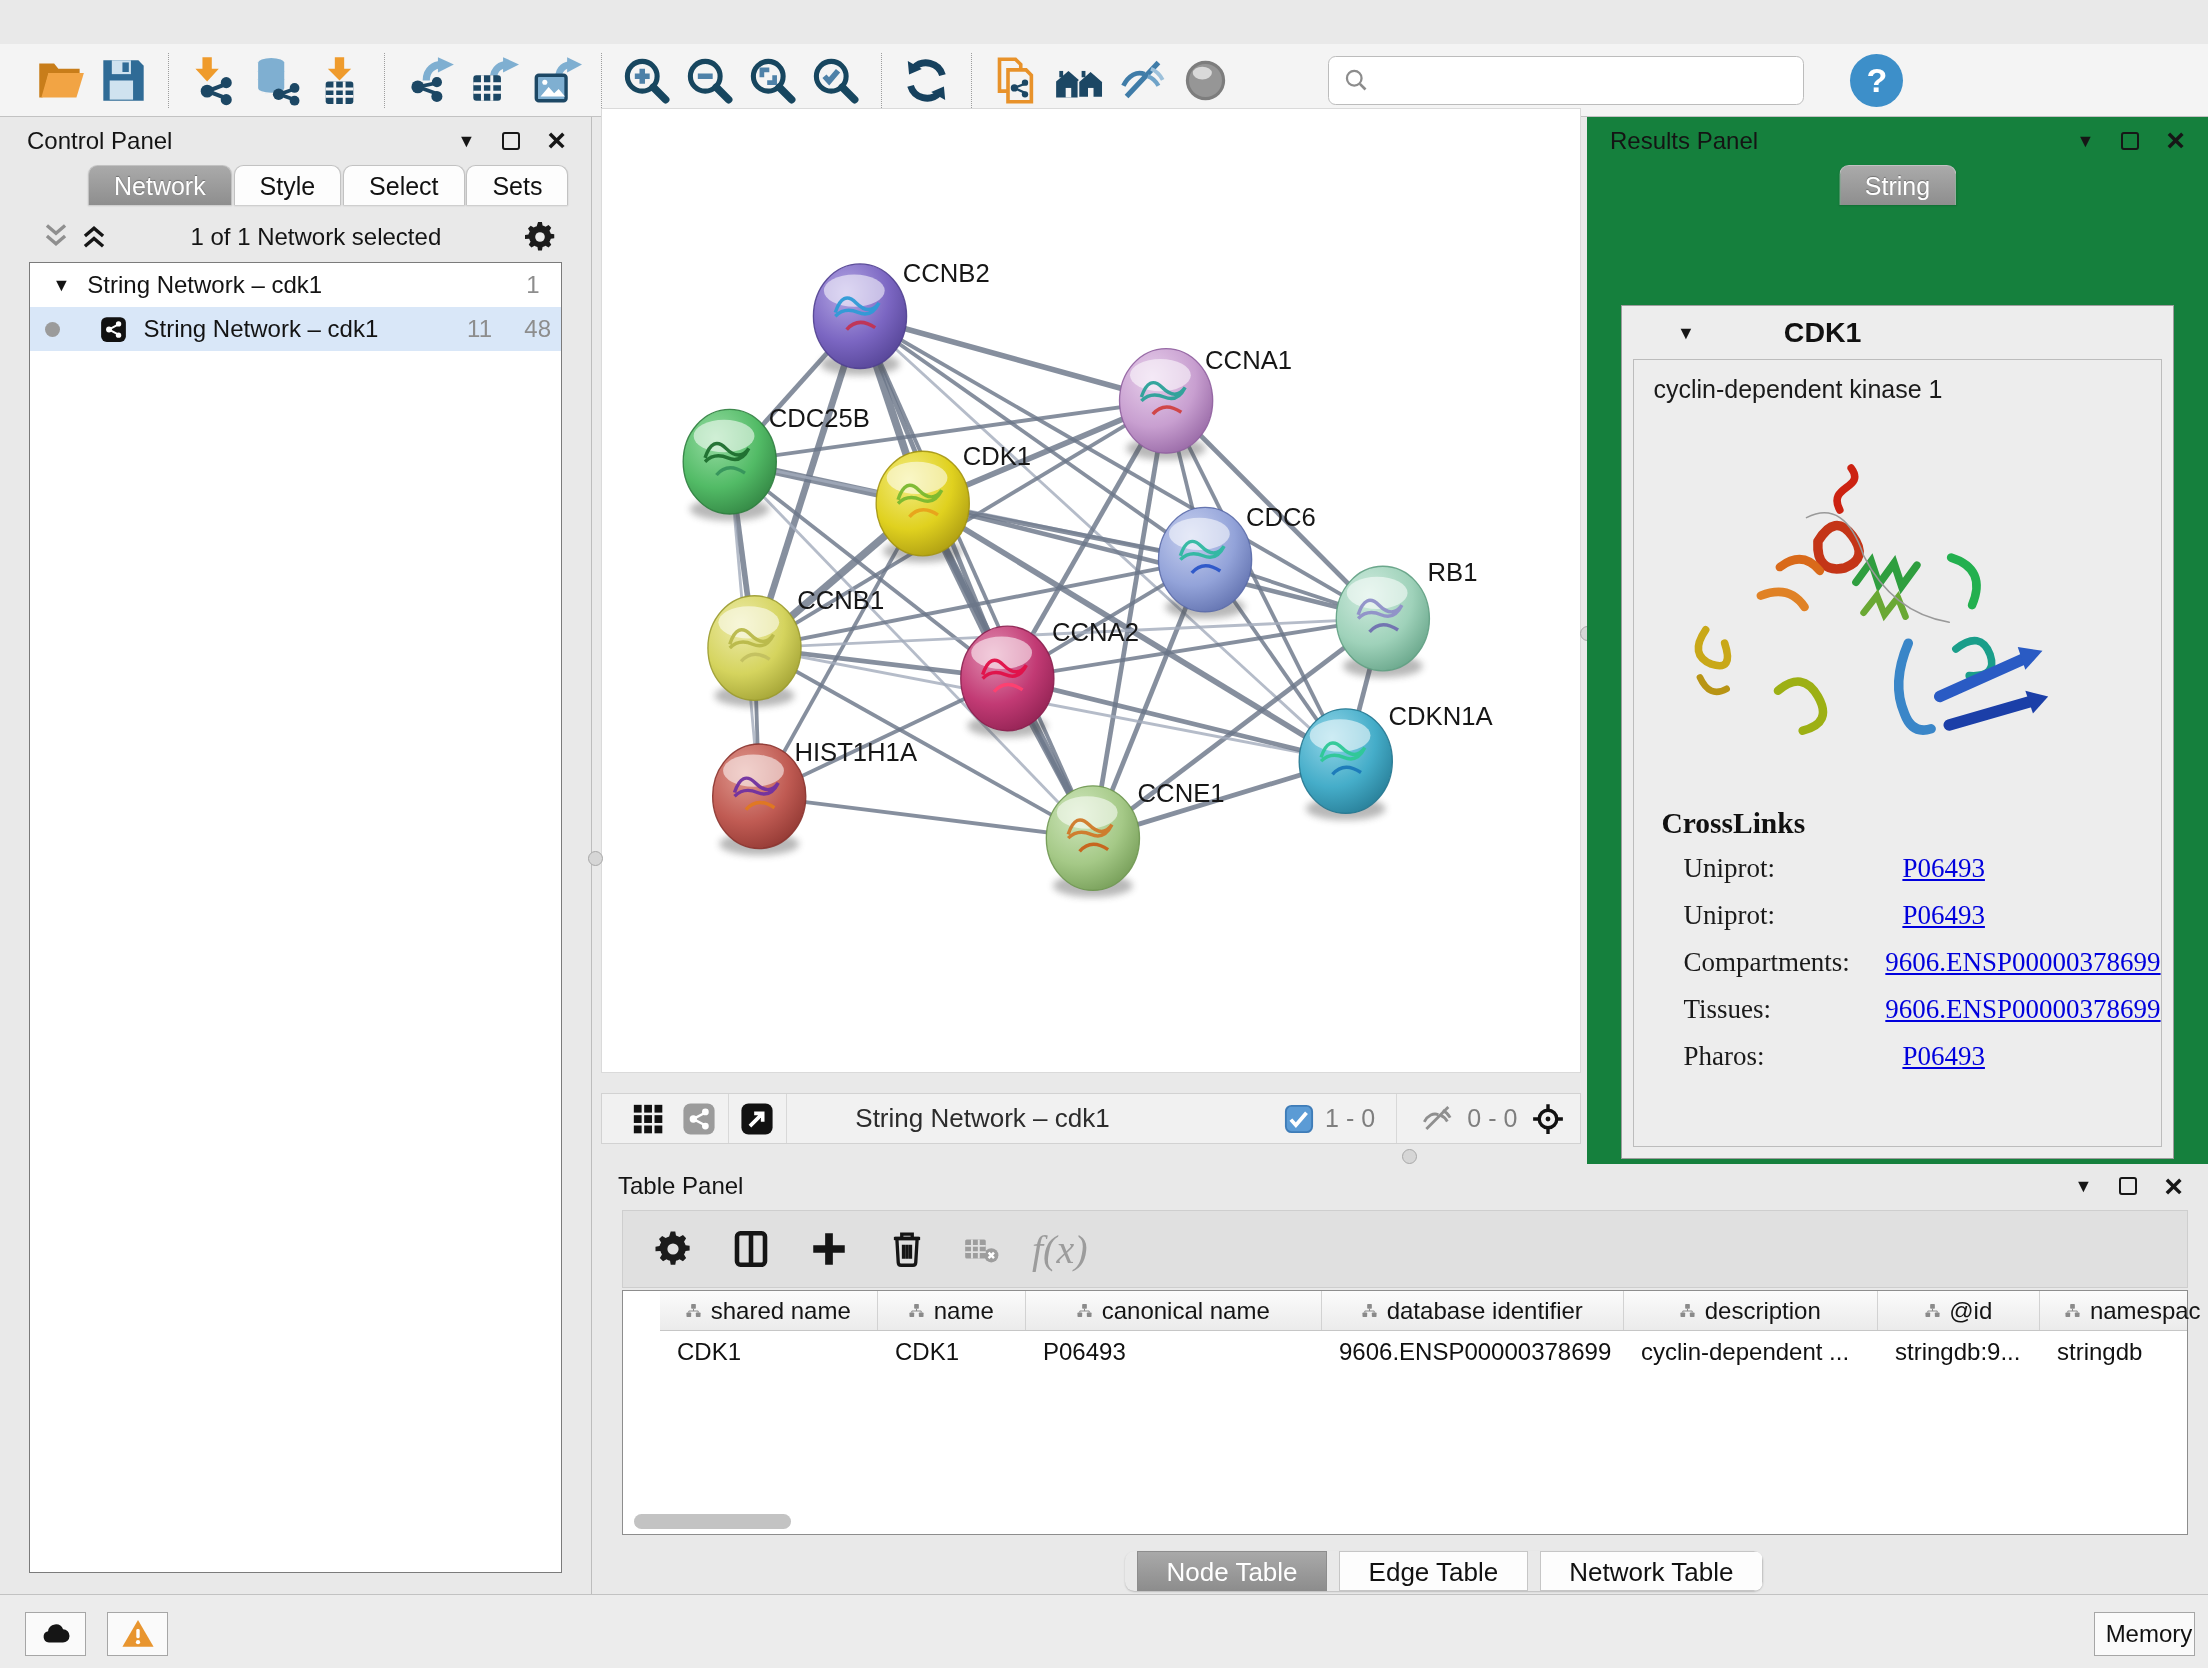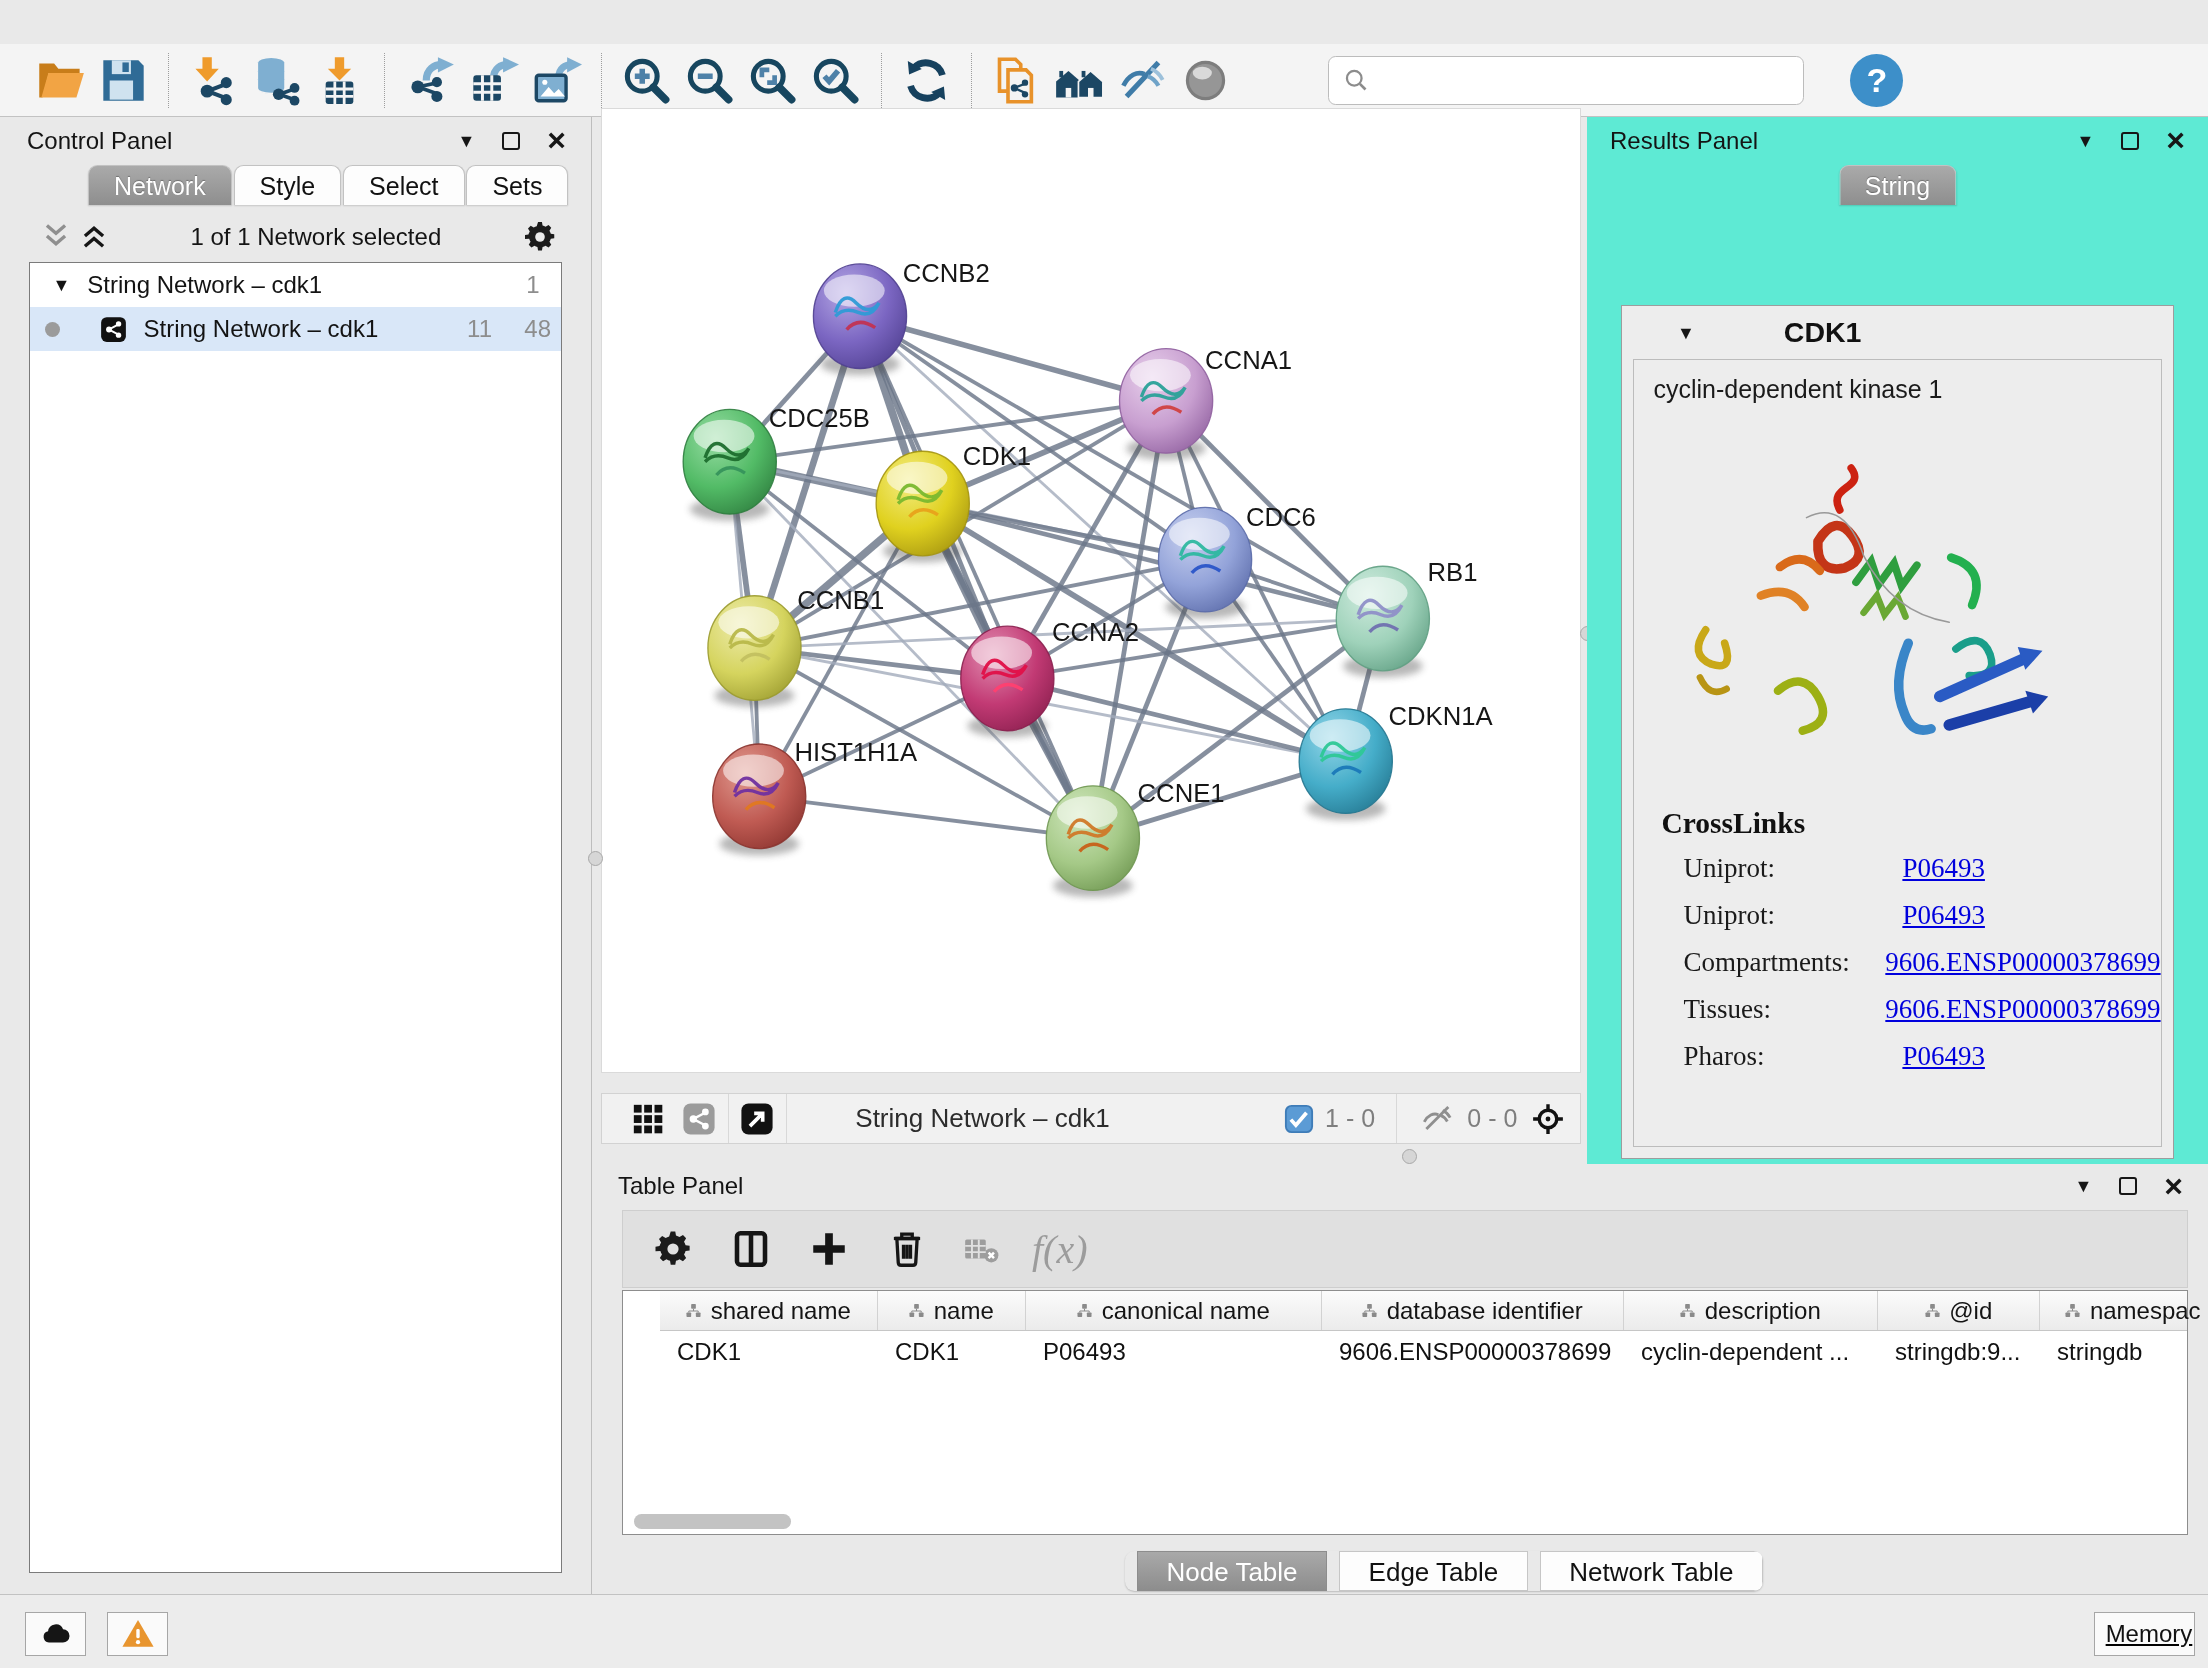--- a/index.html
+++ b/index.html
@@ -66,21 +66,21 @@
     border:1px solid #d2d2d2; display:flex; align-items:center; }
   .nb-sep { width:0; height:49px; border-left:1px solid #d8d8d8; margin:0 9.5px; }
   .nb-icon { width:38px; height:38px; display:flex; align-items:center; justify-content:center; }
   .nb-icon svg { width:34px; height:34px; }
   #nb-title { font-size:26px; color:#2c2c2c; margin-left:59px; }
   .nb-right { margin-left:auto; display:flex; align-items:center; gap:11.4px; }
   .nb-count { font-size:25px; color:#7e7e7e; }
   .splitter-handle { position:absolute; width:15px; height:15px; border-radius:50%; background:#d6d6d6; border:1px solid #a8a8a8; }
 
   
-  #results-panel { position:absolute; left:1587px; top:117px; width:621px; height:1047px; background:#5eead4; }
+  #results-panel { position:absolute; left:1587px; top:117px; width:621px; height:1047px; background:#15803d; }
   #rp-head { position:absolute; left:23px; top:9.5px; }
   #rp-ctl { position:absolute; right:23px; top:11.4px; }
   #rp-tab { position:absolute; top:48px; left:50%; transform:translateX(-50%); }
   #rp-box1 { position:absolute; left:34px; top:99px; width:553px; height:84px; background:#ededed;
     border:1.9px solid #b3b3b3; display:flex; align-items:center; justify-content:center; gap:34px; }
   .rp-btn { font-size:25px; color:#111; padding:8.6px 30px; background:#fefefe; border:1.9px solid #bdbdbd; border-radius:9.5px; font-family:inherit; }
   #rp-box2 { position:absolute; left:34px; top:188px; width:553px; height:854px; background:#ededed; border:1.9px solid #9d9d9d; }
   #rp-entry-head { height:53px; display:flex; align-items:center; }
   #rp-entry-head .caret-glyph { margin-left:55px; }
   #rp-entry-name { margin-left:89px; font-size:28.5px; font-weight:bold; color:#111; }
@@ -110,21 +110,21 @@
   .td { font-size:24px; color:#111; padding-left:17px; display:flex; align-items:center; overflow:hidden; white-space:nowrap; flex:none; }
   #hscroll { position:absolute; left:11.4px; bottom:4.8px; width:157px; height:15px; border-radius:7.6px; background:#c3c3c3; }
   #tp-tabs { position:absolute; left:524px; top:387px; display:flex; border-radius:9.5px; overflow:hidden;
     box-shadow:0 1px 1.9px rgba(0,0,0,.2); }
   .btab { height:40px; line-height:40px; padding:0 28.5px; font-size:26px; background:#fdfdfd; color:#111; border:1px solid #c6c6c6;margin-left:12px; }
   .btab.active { background:linear-gradient(#a9a9a9,#8d8d8d); color:#fff; border-color:#8d8d8d; }
 
   
   #status-bar { position:absolute; left:0; top:1594px; width:2208px; height:74px; background:#ececec; border-top:1px solid #c2c2c2; }
   .sb-btn { position:absolute; top:17px; height:44px; border:1.9px solid #a6a6a6; background:#fafafa;
-    display:flex; align-items:center; justify-content:center;text-decoration:underline; }
+    display:flex; align-items:center; justify-content:center; }
   #cloud-btn { left:25px; width:61px; }
   #warn-btn { left:107px; width:61px; }
   #memory-btn { right:13.3px; width:101px; gap:9.5px; padding:0 5.7px; }
   #memory-btn .dot { width:19px; height:19px; border-radius:50%; background:#1f9e42; }
   #memory-btn span.lbl { font-size:24px; color:#111; }
   .sb-btn svg { width:34px; height:34px; }
 
   svg text { font-family:"Liberation Sans", sans-serif; }
 </style>
 </head>

